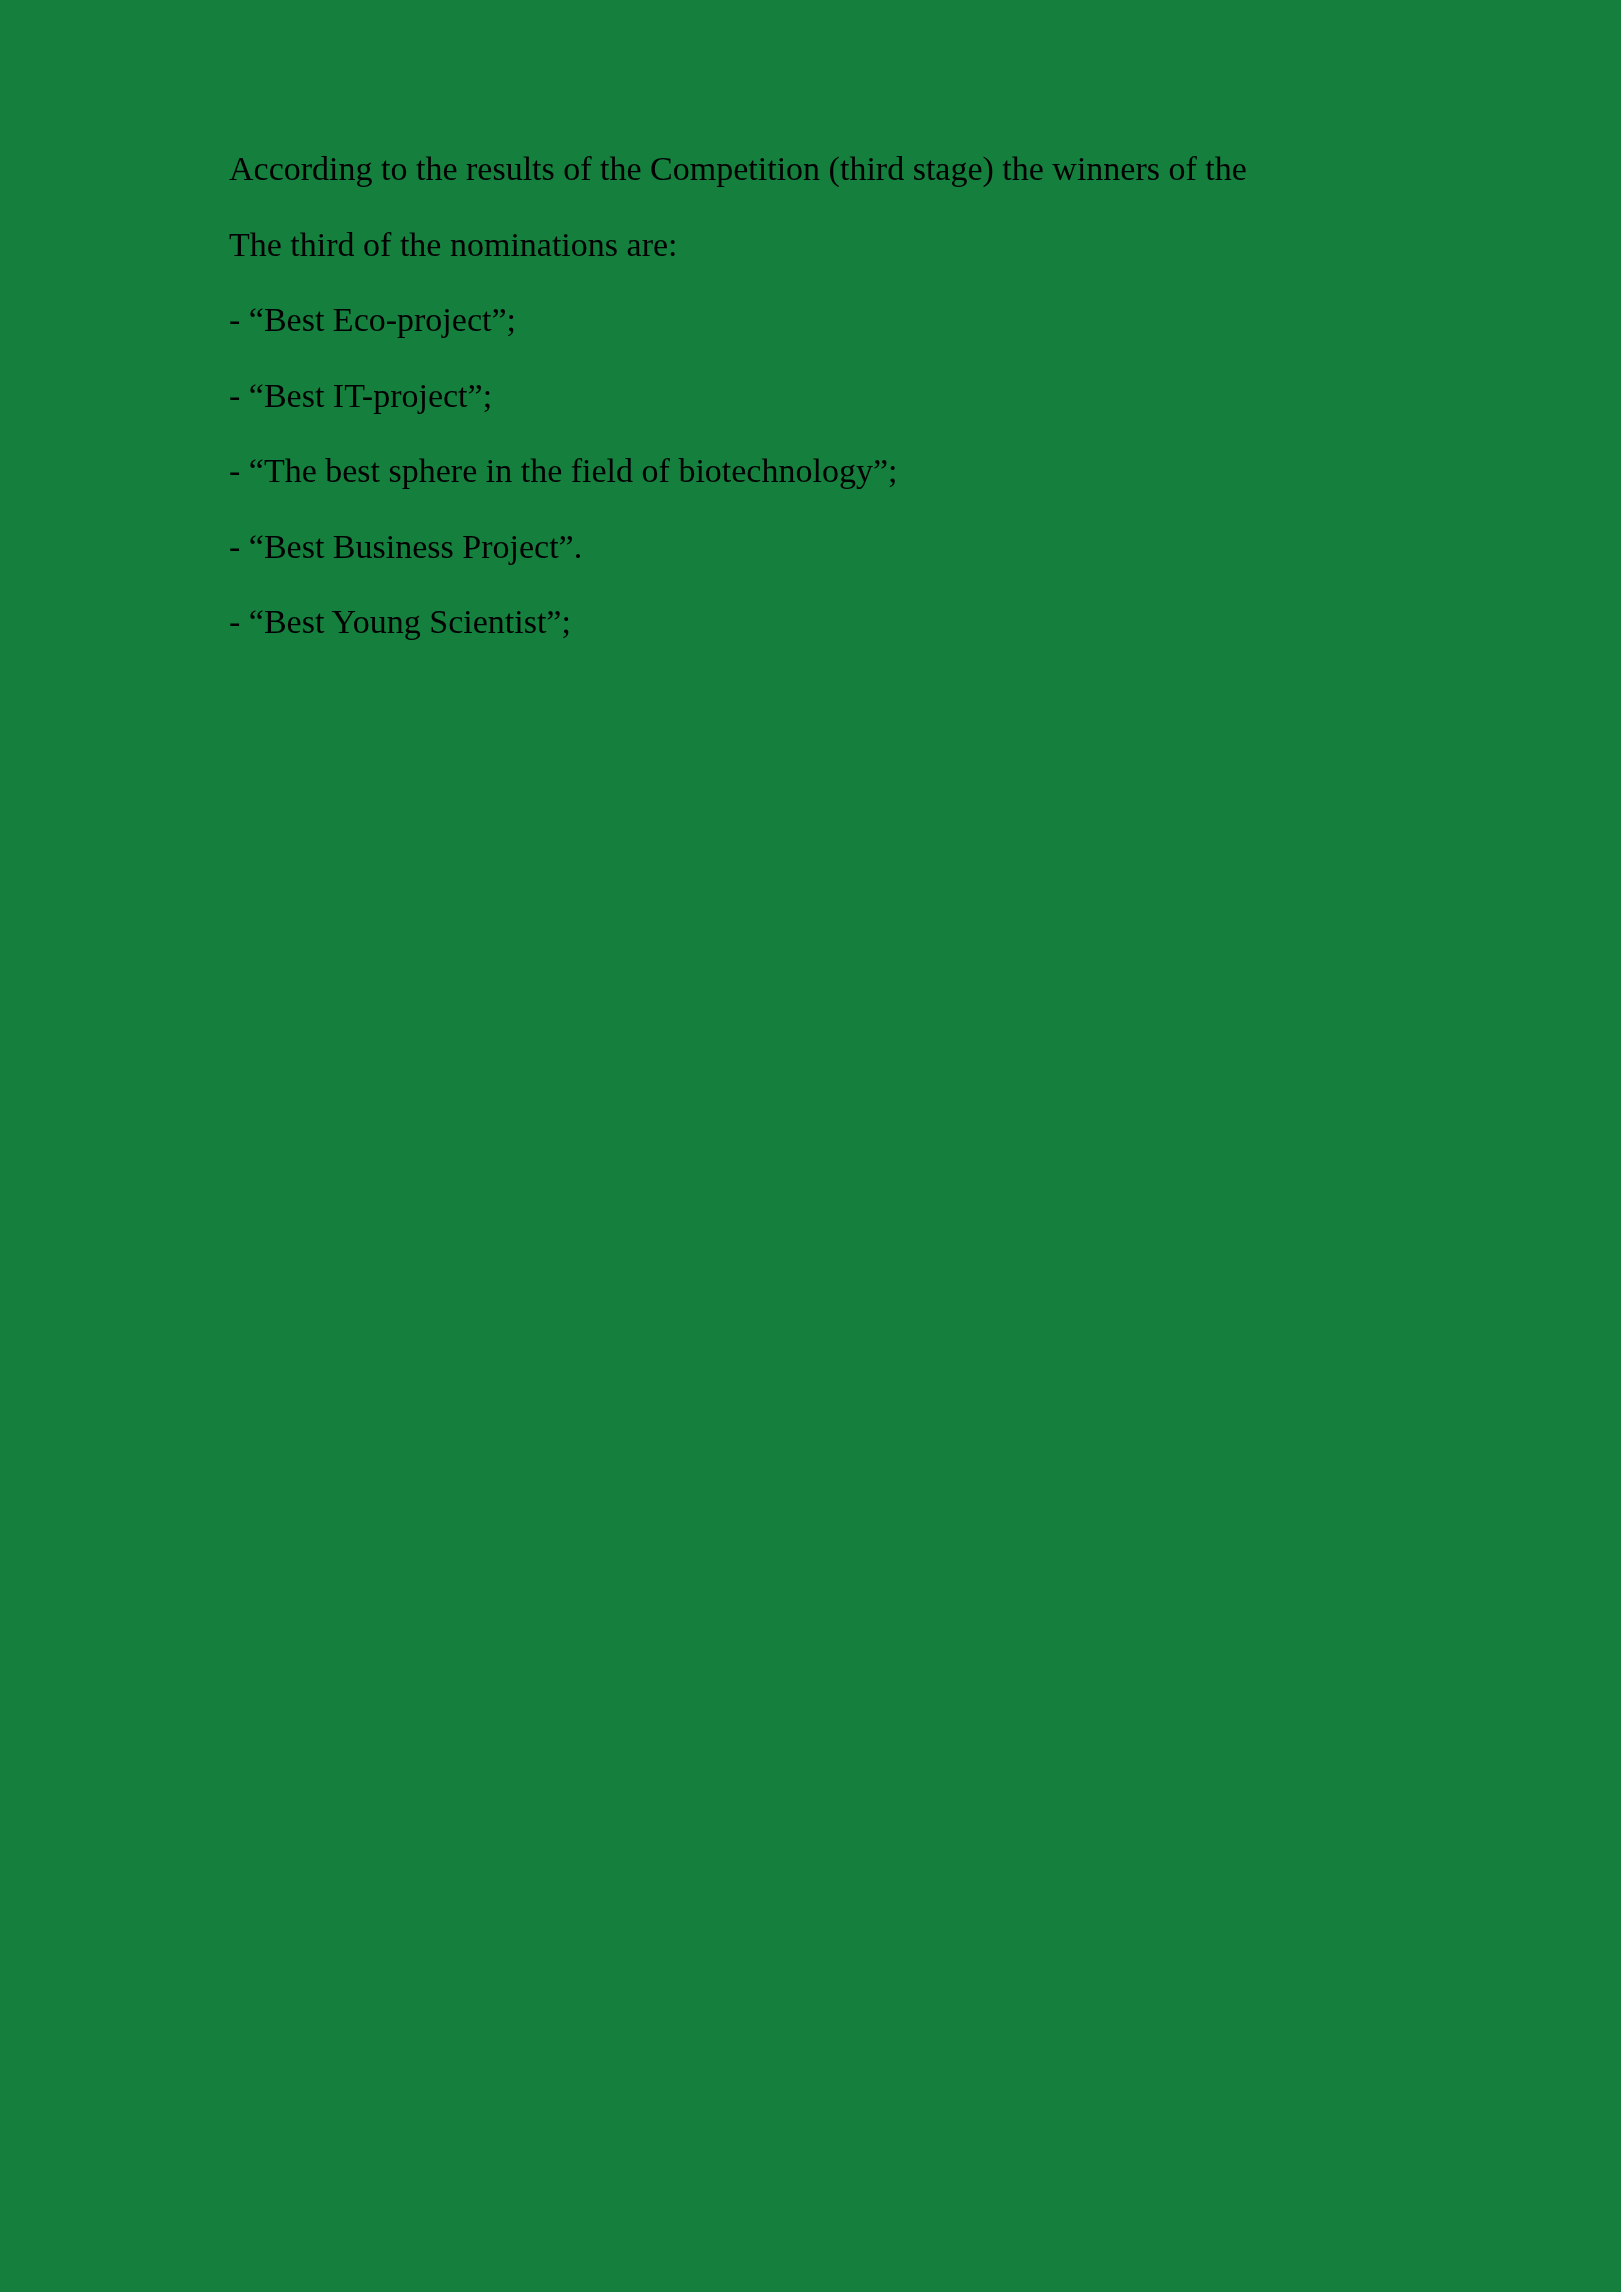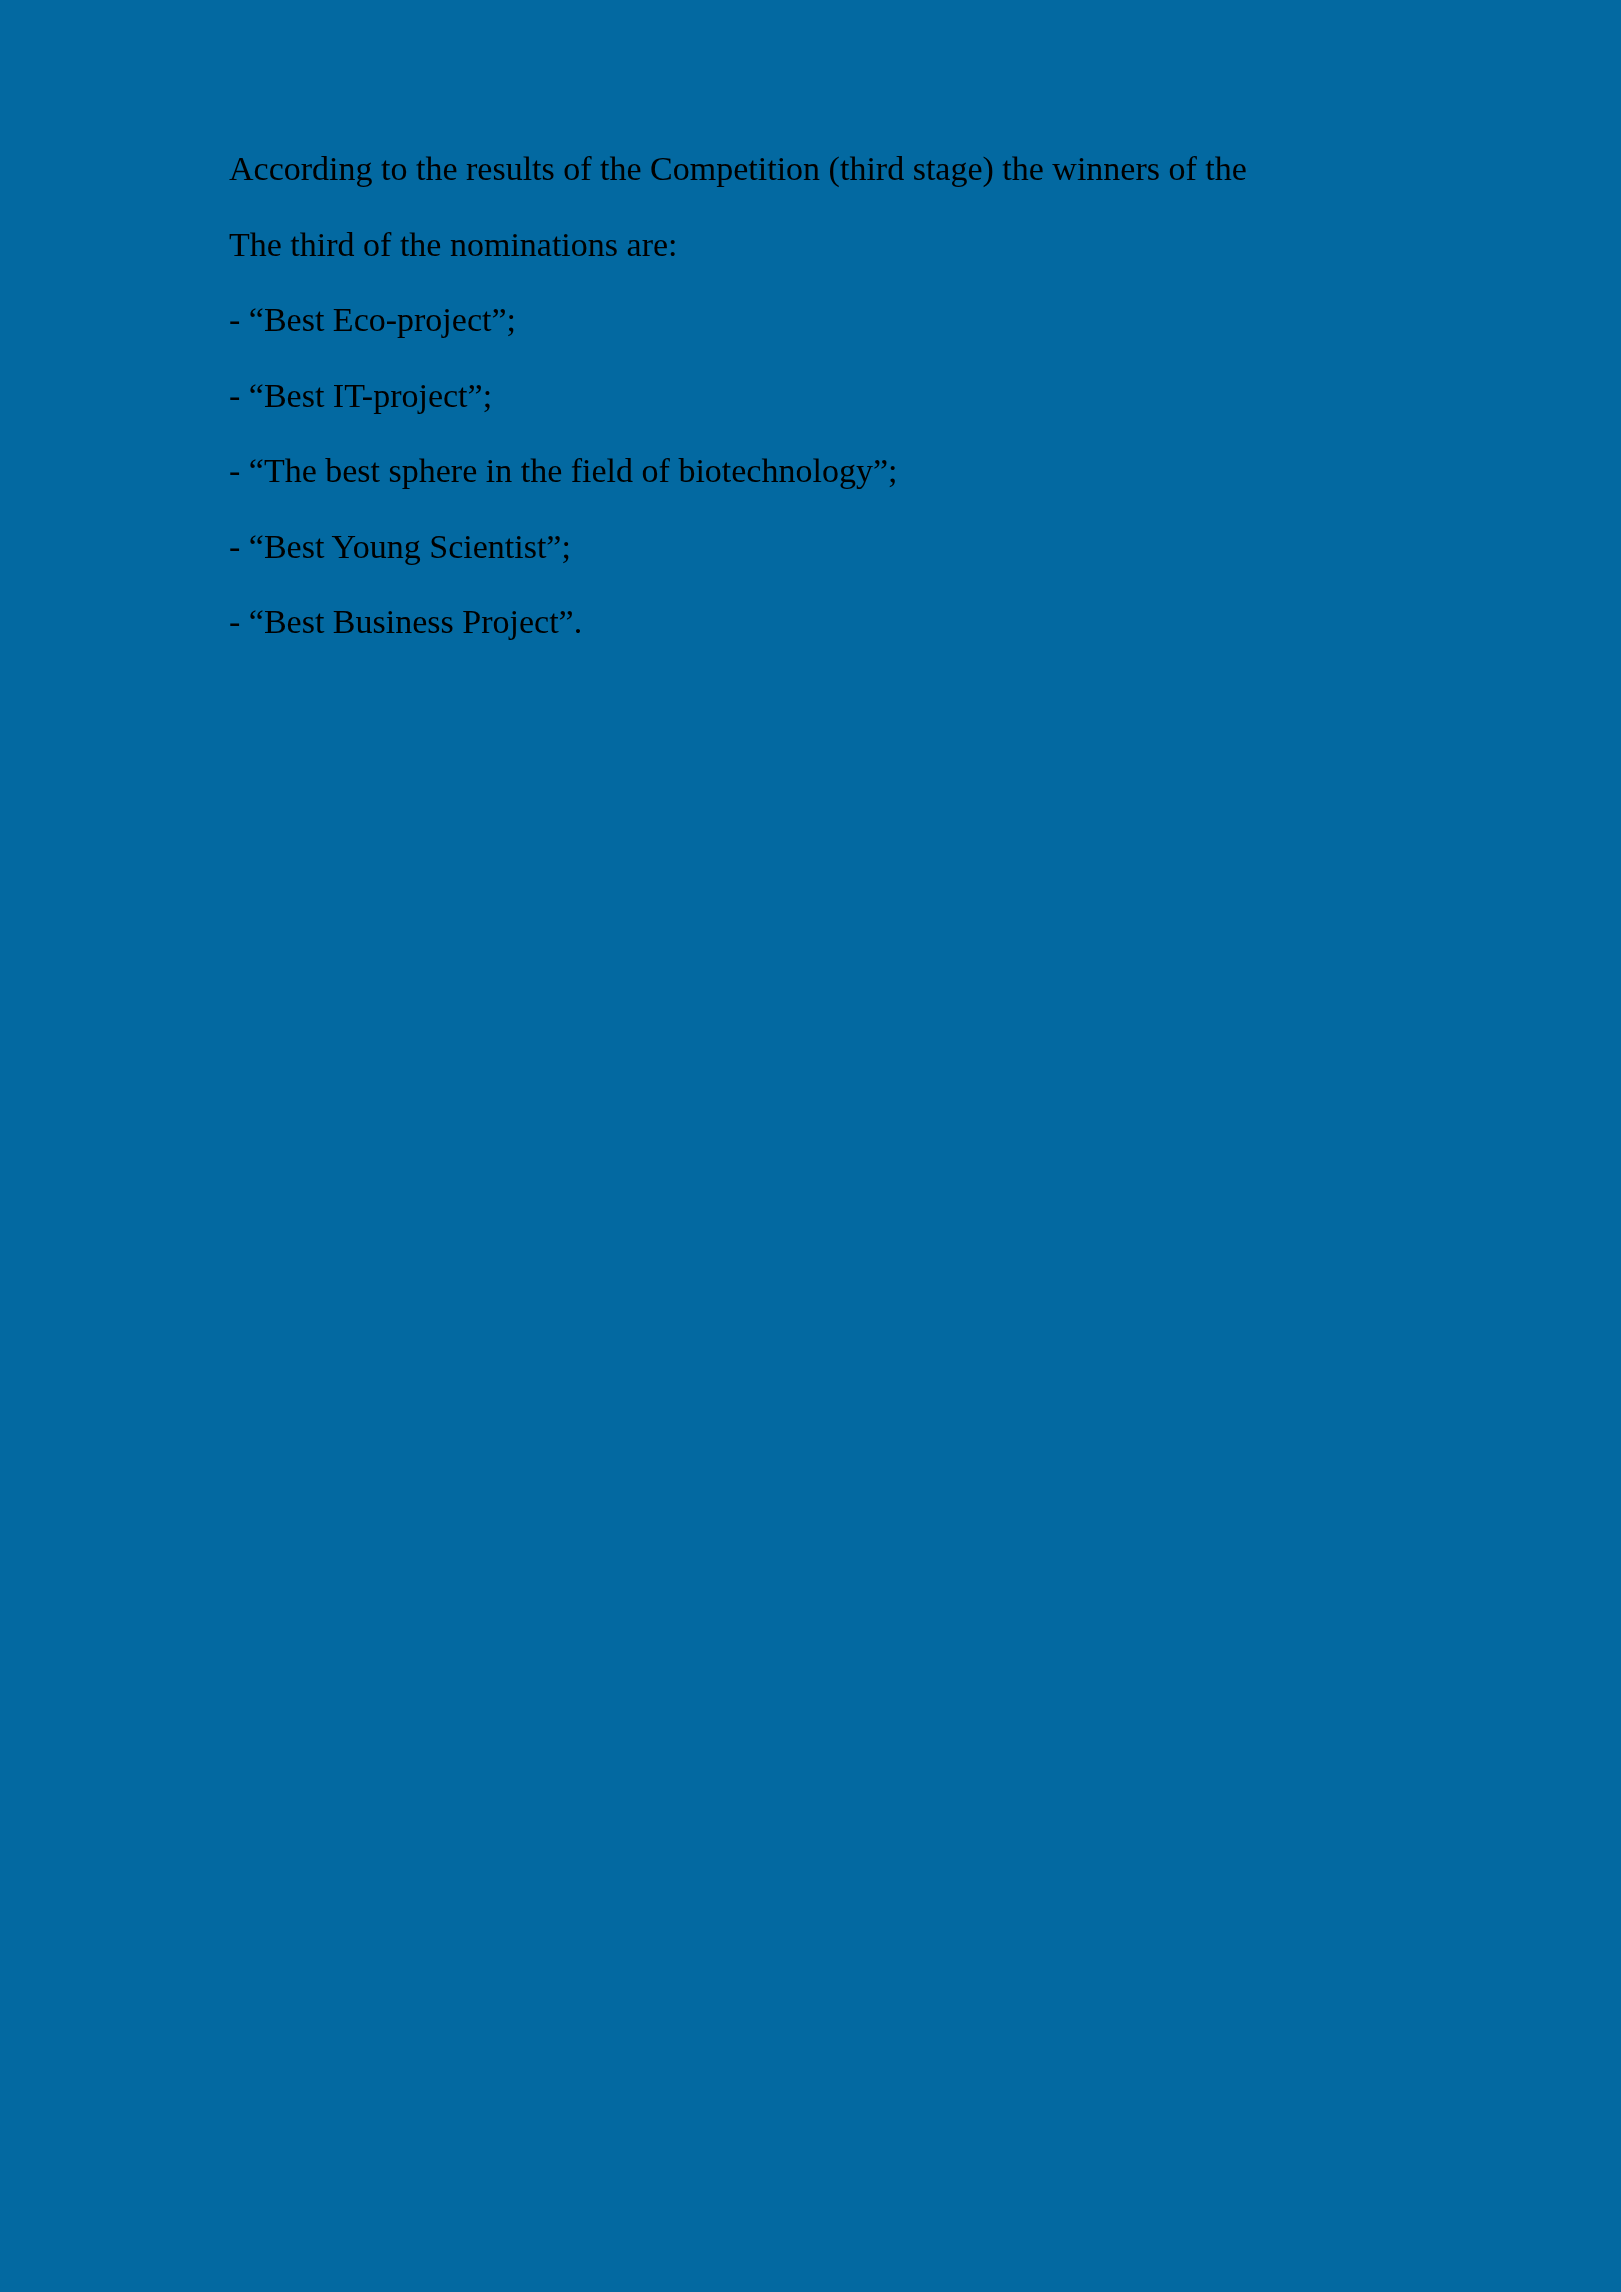--- a/index.html
+++ b/index.html
@@ -4,21 +4,21 @@
 <style>
   html, body {
     margin: 0;
     padding: 0;
     background: #ffffff;
   }
   .page {
     position: relative;
     width: 1621px;
     height: 2293px;
-    background: #0369a1;
+    background: #15803d;
     box-sizing: border-box;
     padding: 142px 116px 0 229px;
     font-family: "Liberation Serif", "DejaVu Serif", serif;
     font-size: 34px;
     line-height: 53px;
     color: #000000;
     overflow: hidden;
   }
   .para {
     margin: 0 0 22.5px 0;
@@ -39,17 +39,17 @@
 
   <p class="para">
     <span class="line">According to the results of the Competition (third stage) the winners of the</span>
   </p>
 
   <p class="para">The third of the nominations are:</p>
 
   <div class="list-item">- “Best Eco-project”;</div>
   <div class="list-item">- “Best IT-project”;</div>
   <div class="list-item">- “The best sphere in the field of biotechnology”;</div>
+  <div class="list-item">- “Best Business Project”.</div>
   <div class="list-item">- “Best Young Scientist”;</div>
-  <div class="list-item">- “Best Business Project”.</div>
 
 </div>
 
 
 </body></html>

